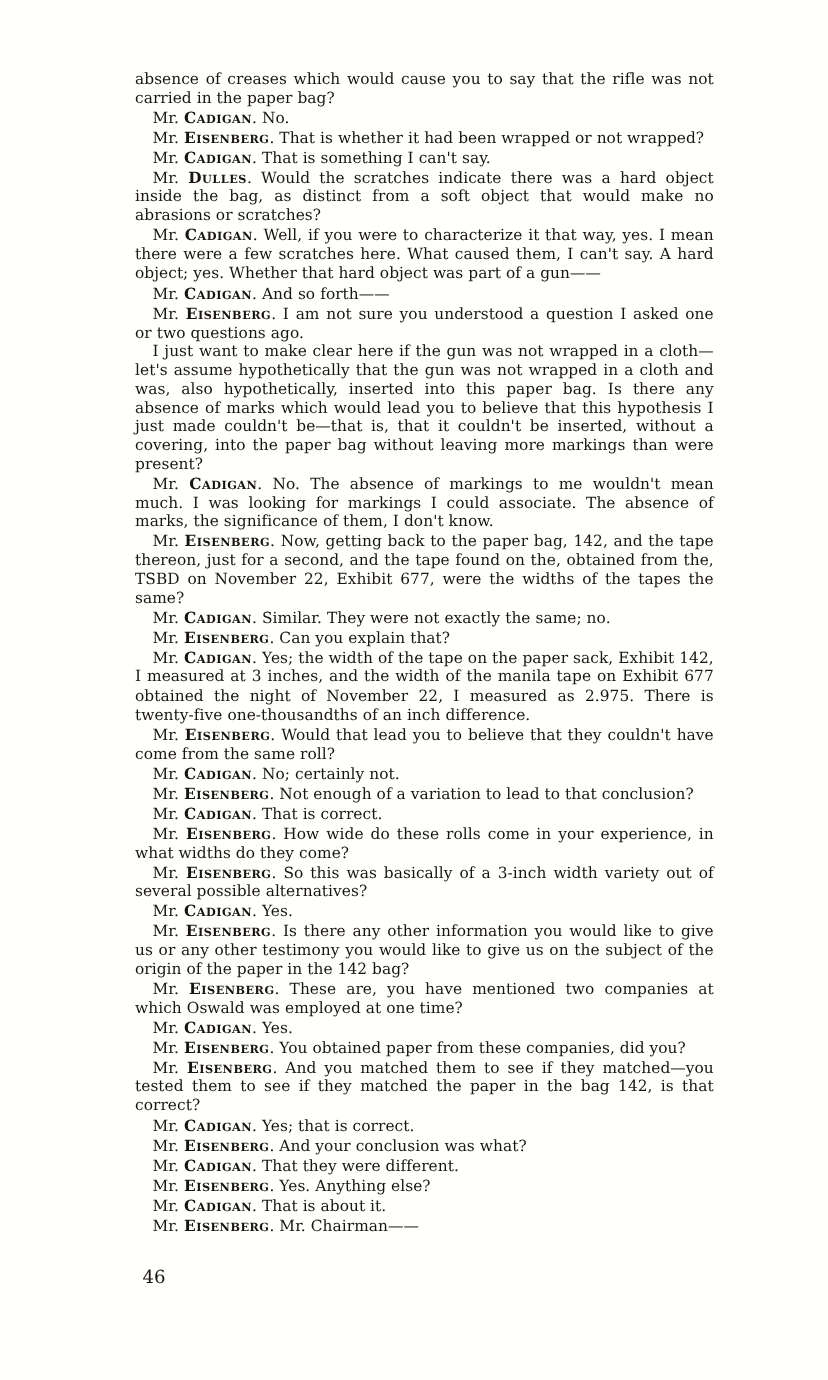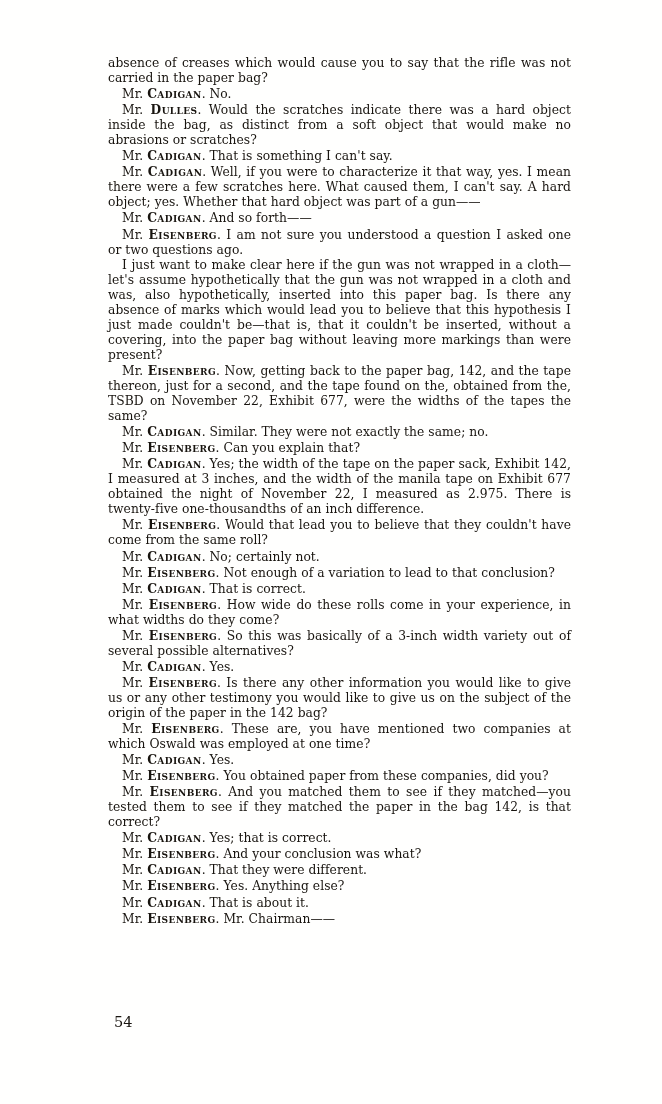--- a/index.html
+++ b/index.html
@@ -49,34 +49,36 @@
 </style>
 </head>
 <body>
 
 <div class="page">
   <div class="transcript">
   <p class="no-indent">absence of creases which would cause you to say that the rifle was not carried in the paper bag?</p>
 
   <p><span class="speaker">Mr. <span class="sc">Cadigan</span>.</span>  No.</p>
 
+  <p><span class="speaker">Mr. <span class="sc">Eisenberg</span>.</span>  That is whether it had been wrapped or not wrapped?</p>
+
+  <p><span class="speaker">Mr. <span class="sc">Cadigan</span>.</span>  That is something I can't say.</p>
 
   <p><span class="speaker">Mr. <span class="sc">Dulles</span>.</span>  Would the scratches indicate there was a hard object inside the bag, as distinct from a soft object that would make no abrasions or scratches?</p>
-
-  <p><span class="speaker">Mr. <span class="sc">Cadigan</span>.</span>  That is something I can't say.</p>
 
   <p><span class="speaker">Mr. <span class="sc">Cadigan</span>.</span>  Well, if you were to characterize it that way, yes.  I mean there were a few scratches here.  What caused them, I can't say.  A hard object; yes.  Whether that hard object was part of a gun——</p>
 
 
   <p><span class="speaker">Mr. <span class="sc">Cadigan</span>.</span>  And so forth——</p>
 
   <p><span class="speaker">Mr. <span class="sc">Eisenberg</span>.</span>  I am not sure you understood a question I asked one or two questions ago.</p>
 
   <p>I just want to make clear here if the gun was not wrapped in a cloth—let's assume hypothetically that the gun was not wrapped in a cloth and was, also hypothetically, inserted into this paper bag.  Is there any absence of marks which would lead you to believe that this hypothesis I just made couldn't be—that is, that it couldn't be inserted, without a covering, into the paper bag without leaving more markings than were present?</p>
 
+  <p><span class="speaker">Mr. <span class="sc">Cadigan</span>.</span>  No.  The absence of markings to me wouldn't mean much.  I was looking for markings I could associate.  The absence of marks, the significance of them, I don't know.</p>
 
   <p><span class="speaker">Mr. <span class="sc">Eisenberg</span>.</span>  Now, getting back to the paper bag, 142, and the tape thereon, just for a second, and the tape found on the, obtained from the, TSBD on November 22, Exhibit 677, were the widths of the tapes the same?</p>
 
   <p><span class="speaker">Mr. <span class="sc">Cadigan</span>.</span>  Similar.  They were not exactly the same; no.</p>
 
   <p><span class="speaker">Mr. <span class="sc">Eisenberg</span>.</span>  Can you explain that?</p>
 
   <p><span class="speaker">Mr. <span class="sc">Cadigan</span>.</span>  Yes; the width of the tape on the paper sack, Exhibit 142, I measured at 3 inches, and the width of the manila tape on Exhibit 677 obtained the night of November 22, I measured as 2.975.  There is twenty-five one-thousandths of an inch difference.</p>
 
   <p><span class="speaker">Mr. <span class="sc">Eisenberg</span>.</span>  Would that lead you to believe that they couldn't have come from the same roll?</p>
@@ -111,14 +113,14 @@
   <p><span class="speaker">Mr. <span class="sc">Eisenberg</span>.</span>  And your conclusion was what?</p>
 
   <p><span class="speaker">Mr. <span class="sc">Cadigan</span>.</span>  That they were different.</p>
 
   <p><span class="speaker">Mr. <span class="sc">Eisenberg</span>.</span>  Yes.  Anything else?</p>
 
   <p><span class="speaker">Mr. <span class="sc">Cadigan</span>.</span>  That is about it.</p>
 
   <p><span class="speaker">Mr. <span class="sc">Eisenberg</span>.</span>  Mr. Chairman——</p>
 </div>
-  <div class="page-number">54</div>
+  <div class="page-number">46</div>
 </div>
 
 </body></html>

